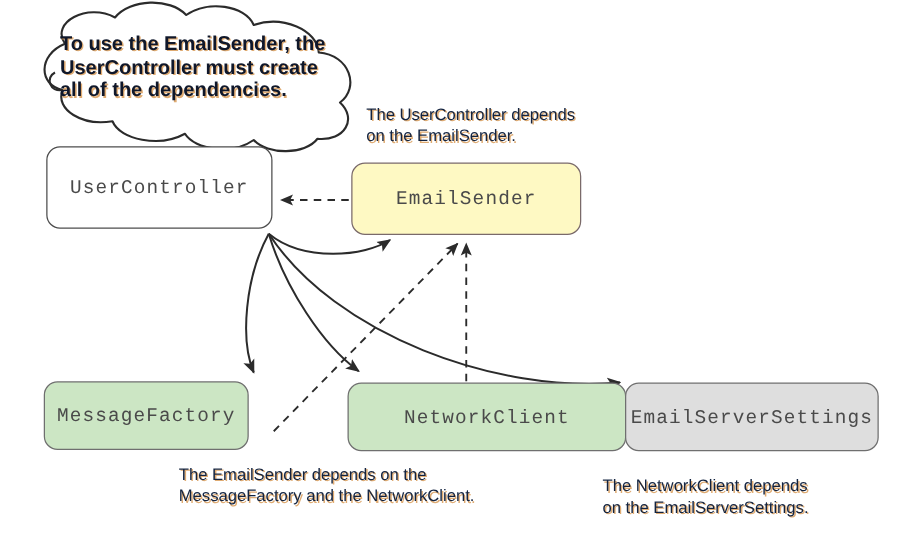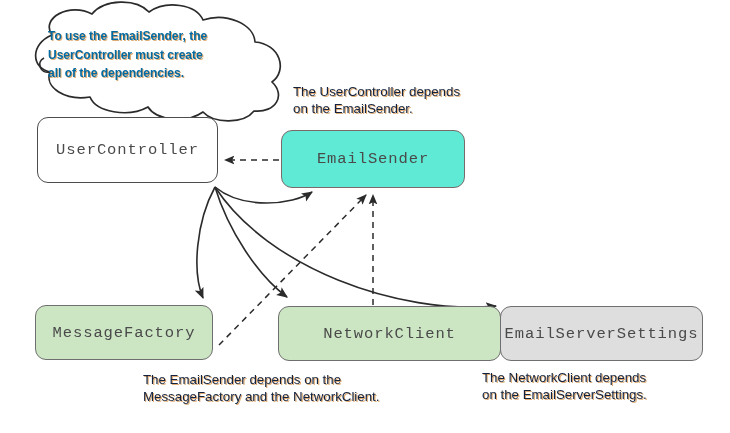--- a/index.html
+++ b/index.html
@@ -36,21 +36,21 @@
     font-size: 15.5px;
     letter-spacing: 0.9px;
     color: #4a4a4a;
     white-space: nowrap;
   }
   .node-plain {
     background: #ffffff;
     border-color: #4d4d4d;
   }
   .node-pink {
-    background: #5eead4;
+    background: #fef9c3;
     border-color: #7a6a6a;
   }
   .node-green {
     background: #cce6c4;
     border-color: #6f6f6f;
   }
   .node-gray {
     background: #dedede;
     border-color: #6f6f6f;
   }
@@ -64,23 +64,23 @@
     text-shadow: 1.1px 1.1px 0 rgba(214,148,74,0.78);
     white-space: pre-line;
   }
   .cloud-text {
     position: absolute;
     left: 48px;
     top: 27px;
     width: 228px;
     font-family: "Liberation Sans", sans-serif;
     font-weight: bold;
-    font-size: 12px;
+    font-size: 16px;
     line-height: 18.5px;
-    color: #0369a1;
+    color: #0f172a;
     text-shadow: 1.1px 1.1px 0 rgba(214,148,74,0.78);
     white-space: pre-line;
   }
 </style>
 </head>
 <body>
 
 <div id="canvas">
 
   <svg class="layer" viewBox="0 0 730 433" xmlns="http://www.w3.org/2000/svg">
@@ -128,26 +128,26 @@
   <div class="cloud-text">To use the EmailSender, the
 UserController must create
 all of the dependencies.</div>
 
   <div class="caption" style="left:293px; top:84px;">The UserController depends
 on the EmailSender.</div>
 
   <div class="caption" style="left:143px; top:372px;">The EmailSender depends on the
 MessageFactory and the NetworkClient.</div>
 
-  <div class="caption" style="left:482px; top:370px;">The NetworkClient depends
+  <div class="caption" style="left:482px; top:381px;">The NetworkClient depends
 on the EmailServerSettings.</div>
 
   <div class="node node-plain" style="left:37px; top:117px; width:181px; height:66px;">UserController</div>
 
   <div class="node node-pink" style="left:281px; top:130px; width:184px; height:58px;">EmailSender</div>
 
-  <div class="node node-green" style="left:35px; top:305px; width:178px; height:55px;">MessageFactory</div>
+  <div class="node node-green" style="left:35px; top:305px; width:164px; height:55px;">MessageFactory</div>
 
   <div class="node node-green" style="left:278px; top:306px; width:223px; height:55px;">NetworkClient</div>
 
   <div class="node node-gray" style="left:500px; top:306px; width:203px; height:55px;">EmailServerSettings</div>
 
 </div>
 
 </body></html>

